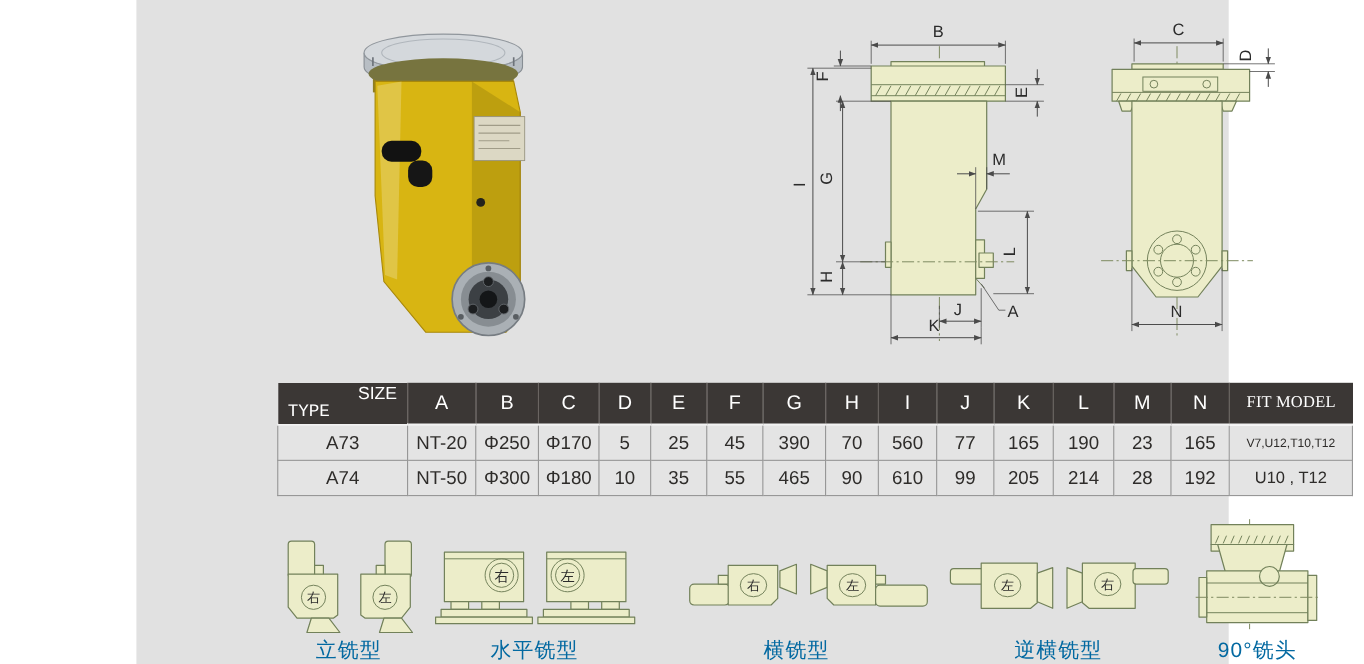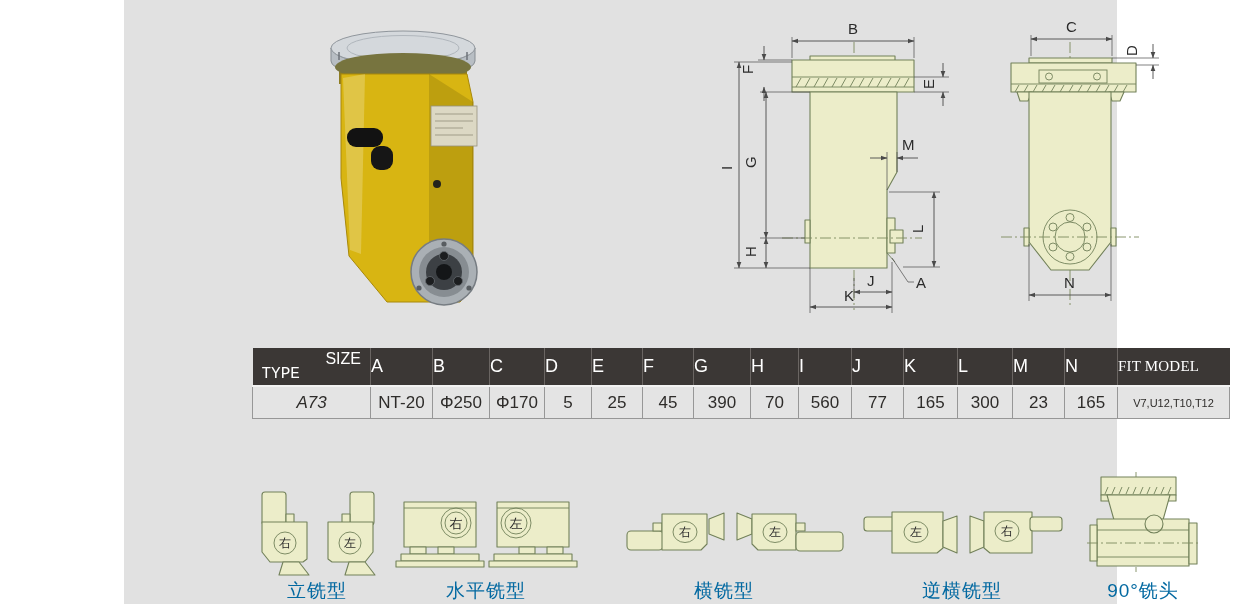--- a/index.html
+++ b/index.html
@@ -5,26 +5,26 @@
   html,body{margin:0;padding:0;background:#ffffff;}
   .page{position:relative;width:1240px;height:604px;background:#ffffff;overflow:hidden;
         font-family:"Liberation Sans","DejaVu Sans",sans-serif;}
   .panel{position:absolute;left:124px;top:0;width:993px;height:604px;background:#e1e1e1;}
   .abs{position:absolute;}
 
   
   table.spec{position:absolute;left:128px;top:348px;width:977px;border-collapse:collapse;
              table-layout:fixed;}
   table.spec th{background:#3b3735;color:#ffffff;font-weight:400;font-size:18px;height:37px;
-                text-align:left;border-right:1px solid #6a6562;padding:0;}
+                text-align:center;border-right:1px solid #6a6562;padding:0;}
   table.spec th:last-child{border-right:none;font-size:15px;letter-spacing:0.2px;font-family:Liberation Serif, serif;}
   table.spec td{height:31px;text-align:center;font-size:17px;color:#2e2c2a;
                 background:#e4e4e4;border-right:1px solid #979797;border-bottom:1px solid #979797;
                 padding:0;white-space:nowrap;overflow:hidden;}
-  table.spec td:first-child{border-left:1px solid #979797;font-style:italic;}
+  table.spec td:first-child{border-left:1px solid #979797;}
   table.spec tbody tr:first-child td{border-top:2px solid #f2f2f2;}
   table.spec td.fit0{font-size:11px;}
   table.spec td.fit1{font-size:15px;}
   th.corner{position:relative;
     background-image:linear-gradient(to bottom right,transparent calc(50% - 1px),
       #9a9a9a calc(50% - 0.3px),#9a9a9a calc(50% + 0.3px),transparent calc(50% + 1px));}
   th.corner .size{position:absolute;top:2px;right:9px;font-size:16px;}
   th.corner .type{position:absolute;bottom:2px;left:9px;font-size:16px;font-family:Liberation Mono, monospace;}
 
   
@@ -245,24 +245,42 @@
         <td>Φ250</td>
         <td>Φ170</td>
         <td>5</td>
         <td>25</td>
         <td>45</td>
         <td>390</td>
         <td>70</td>
         <td>560</td>
         <td>77</td>
         <td>165</td>
-        <td>300</td>
+        <td>190</td>
         <td>23</td>
         <td>165</td>
         <td class="fit0">V7,U12,T10,T12</td>
+      </tr>
+      <tr>
+        <td>A74</td>
+        <td>NT-50</td>
+        <td>Φ300</td>
+        <td>Φ180</td>
+        <td>10</td>
+        <td>35</td>
+        <td>55</td>
+        <td>465</td>
+        <td>90</td>
+        <td>610</td>
+        <td>99</td>
+        <td>205</td>
+        <td>214</td>
+        <td>28</td>
+        <td>192</td>
+        <td class="fit1">U10 , T12</td>
       </tr>
     </tbody>
   </table>
 
   <svg class="abs" style="left:136px;top:490px" width="116" height="88" viewBox="0 0 116 88">
     <rect class="fig" x="2" y="2" width="24" height="33" rx="3"></rect>
     <rect class="fig" x="26" y="24" width="8" height="9"></rect>
     <path class="fig" d="M2,32 L47,32 L47,69 L43,72 L10,72 L2,62 Z"></path>
     <path class="fig" d="M23,72 L39,72 L49,85 L19,85 Z"></path>
     <circle class="figl" cx="25" cy="53" r="11"></circle>

